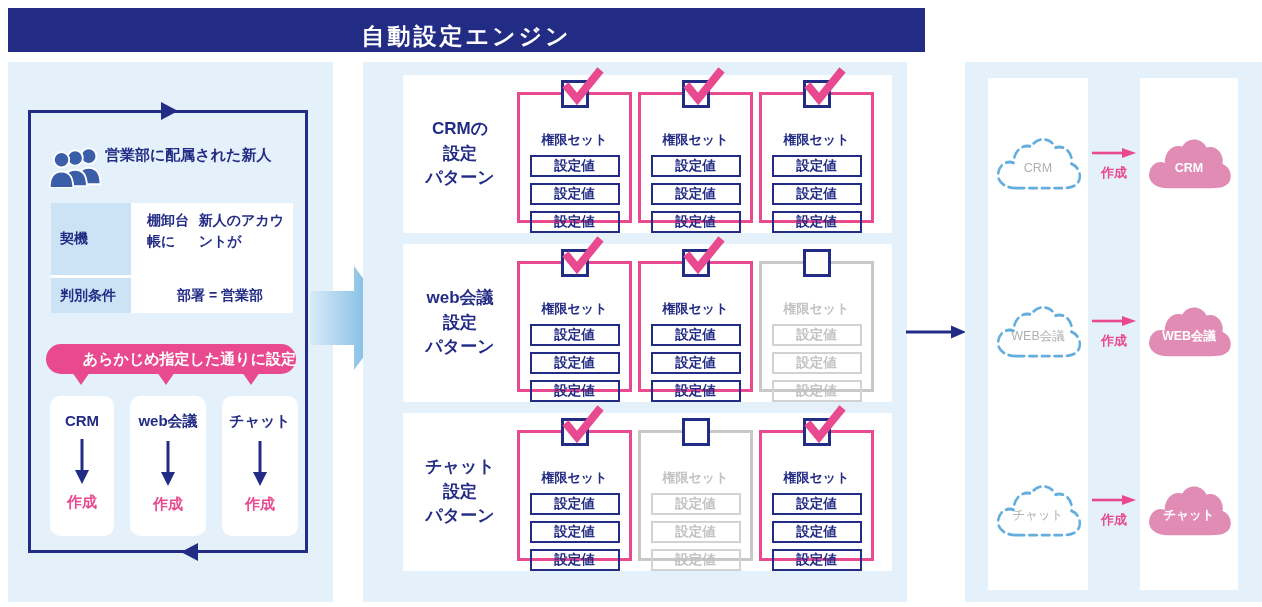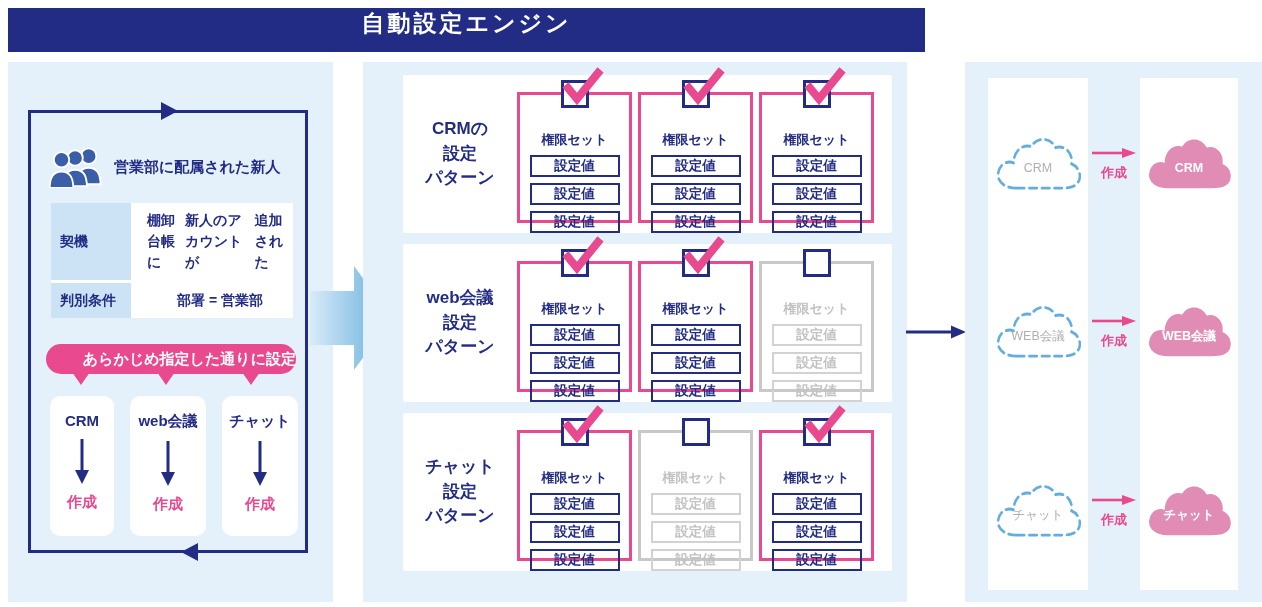--- a/index.html
+++ b/index.html
@@ -15,40 +15,40 @@
     --arrow-start:#d9ebf8;
     --arrow-end:#5fabdc;
     --gray-text:#b0b0b0;
   }
   *{box-sizing:border-box; margin:0; padding:0;}
   body{background:#ffffff; font-family:"Liberation Sans","DejaVu Sans",sans-serif;}
   .page{position:relative; width:1262px; height:607px; background:#fff; overflow:hidden;}
 
   
   .banner{position:absolute; left:8px; top:8px; width:917px; height:44px;
-    background:var(--navy); display:flex; align-items:flex-start; justify-content:center;}
+    background:var(--navy); display:flex; align-items:flex-end; justify-content:center;}
   .banner h1{color:#fff; font-size:23px; font-weight:700; letter-spacing:3px;}
 
   
   .panel{position:absolute; top:62px; height:540px; background:var(--panel-blue);}
   .left-panel{left:8px; width:325px;}
   .mid-panel{left:363px; width:544px;padding-left:16px;}
   .right-panel{left:965px; width:297px;}
 
   
   .loop-box{position:absolute; left:20px; top:48px; width:280px; height:443px;
     border:3px solid var(--navy);}
   .loop-arrow-top{position:absolute; top:-11px; left:130px; width:0; height:0;
     border-top:9px solid transparent; border-bottom:9px solid transparent;
     border-left:17px solid var(--navy);}
   .loop-arrow-bottom{position:absolute; bottom:-11px; left:150px; width:0; height:0;
     border-top:9px solid transparent; border-bottom:9px solid transparent;
     border-right:17px solid var(--navy);}
 
-  .person-row{position:absolute; left:16px; top:33px; display:flex; align-items:center; gap:9px;}
+  .person-row{position:absolute; left:16px; top:33px; display:flex; align-items:flex-start; }
   .people-icon{width:58px; height:42px; flex:0 0 auto;}
   .people-icon .ppl{fill:var(--icon-blue); stroke:#fff; stroke-width:2;}
   .person-label{color:var(--navy); font-size:15px; font-weight:700; white-space:nowrap;}
 
   .trigger-table{position:absolute; left:20px; top:90px; width:242px;
     display:grid; grid-template-columns:80px 158px; column-gap:4px; row-gap:3px;
     background:#fff;}
   .t-label{background:var(--cell-blue); color:var(--navy); font-size:14px; font-weight:700;
     display:flex; align-items:center; padding-left:9px;}
   .t-value{background:#fff; color:var(--navy); font-size:14px; font-weight:700;
@@ -167,21 +167,20 @@
           </g>
         </svg>
         <span class="person-label">営業部に配属された新人</span>
       </div>
 
       <div class="trigger-table">
           <div class="t-label">契機</div>
           <div class="t-value">
             <div class="t-line">棚卸台帳に</div>
             <div class="t-line">新人のアカウントが</div>
-            <div class="t-line">追加された</div>
           </div>
           <div class="t-label">判別条件</div>
           <div class="t-value">
             <div class="t-line">部署 = 営業部</div>
           </div>
         </div>
 
       <div class="badge">
         <span>あらかじめ指定した通りに設定</span>
         <div class="badge-pointer bp1"></div>

